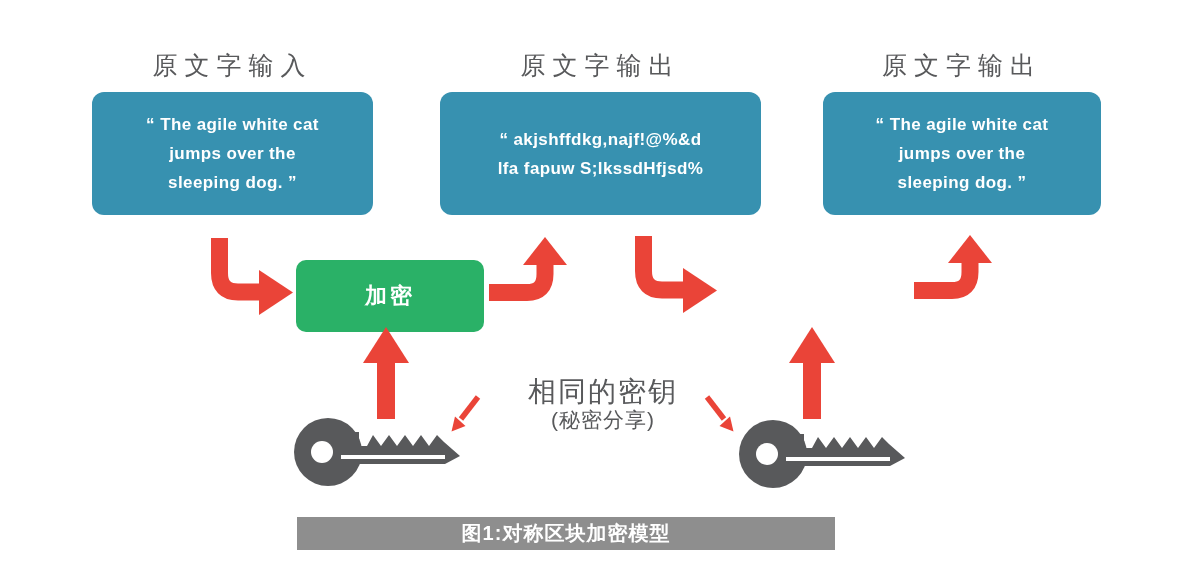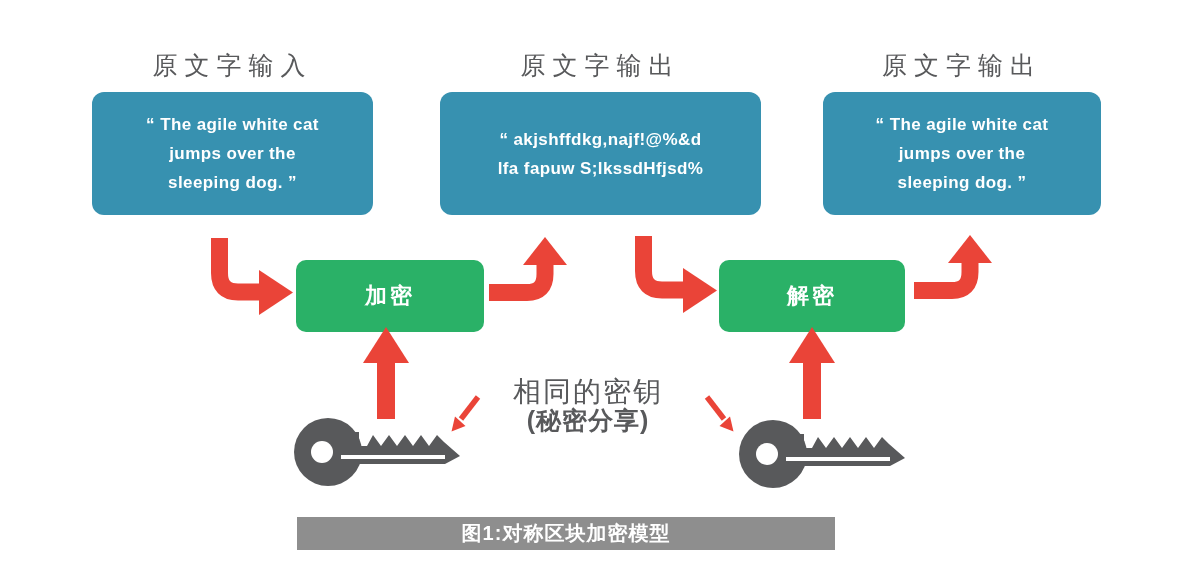--- a/index.html
+++ b/index.html
@@ -40,25 +40,25 @@
   .green-btn{
     position:absolute;top:260px;height:72px;
     background:var(--button-green);
     border-radius:10px;
     display:flex;justify-content:center;align-items:center;
     color:#fff;font-size:22px;font-weight:600;letter-spacing:3px;
     cursor:pointer;
   }
   .arrow{position:absolute;}
   .key-note{
-    position:absolute;left:428px;top:376px;width:320px;
+    position:absolute;left:443px;top:376px;width:320px;
     text-align:center;color:var(--text-gray);
   }
   .key-note .title{font-size:28px;font-weight:500;letter-spacing:2px;line-height:32px;}
-  .key-note .subtitle{font-size:25px;font-weight:700;letter-spacing:1px;line-height:24px;}
+  .key-note .subtitle{font-size:21px;font-weight:400;letter-spacing:1px;line-height:24px;}
   .caption-bar{
     position:absolute;left:297px;top:517px;width:538px;height:33px;
     background:var(--caption-bg);
     display:flex;justify-content:center;align-items:center;
     color:#fff;font-size:20px;font-weight:700;letter-spacing:1px;
   }
 </style>
 </head>
 <body>
 
@@ -77,21 +77,20 @@
     <div>“ akjshffdkg,najf!@%&amp;d</div>
     <div>lfa fapuw S;lkssdHfjsd%</div>
   </div>
   <div class="blue-box" style="left:823px;width:278px;">
     <div>“ The agile white cat</div>
     <div>jumps over the</div>
     <div>sleeping dog. ”</div>
   </div>
 
   <div class="green-btn" style="left:296px;width:188px;">加密</div>
-  <div class="green-btn" style="left:719px;width:186px;">解密</div>
 
   <svg class="arrow" style="left:209px;top:238px;" width="84" height="78" viewBox="0 0 84 78">
     <path d="M10.5 0 L10.5 35 Q10.5 54 29 54 L52 54" fill="none" stroke="var(--arrow-red)" stroke-width="17"></path>
     <polygon points="50,32 50,77 84,54.5" fill="var(--arrow-red)"></polygon>
   </svg>
 
   <svg class="arrow" style="left:489px;top:237px;" width="82" height="64" viewBox="0 0 82 64">
     <path d="M0 55.5 L38 55.5 Q56 55.5 56 37 L56 26" fill="none" stroke="var(--arrow-red)" stroke-width="17"></path>
     <polygon points="34,28 78,28 56,0" fill="var(--arrow-red)"></polygon>
   </svg>

